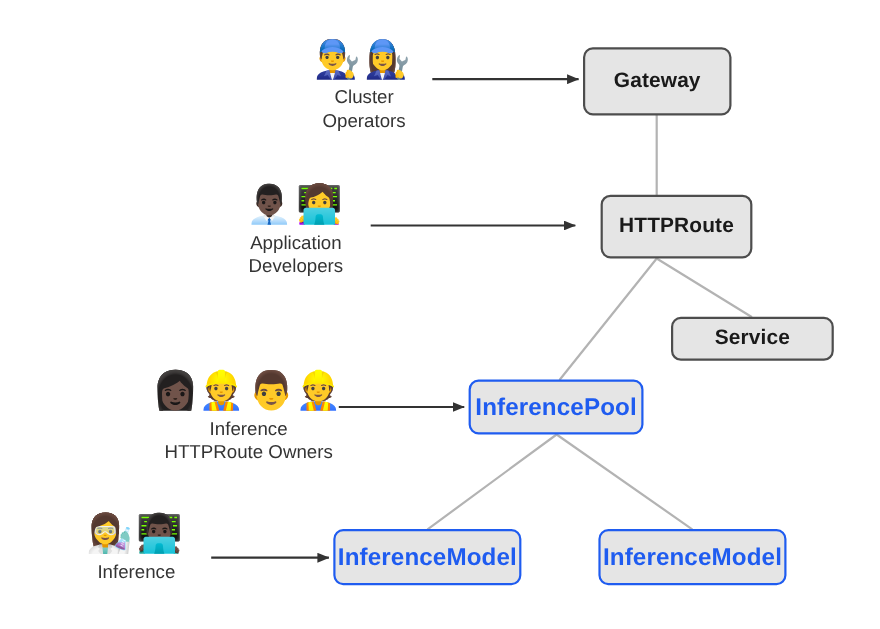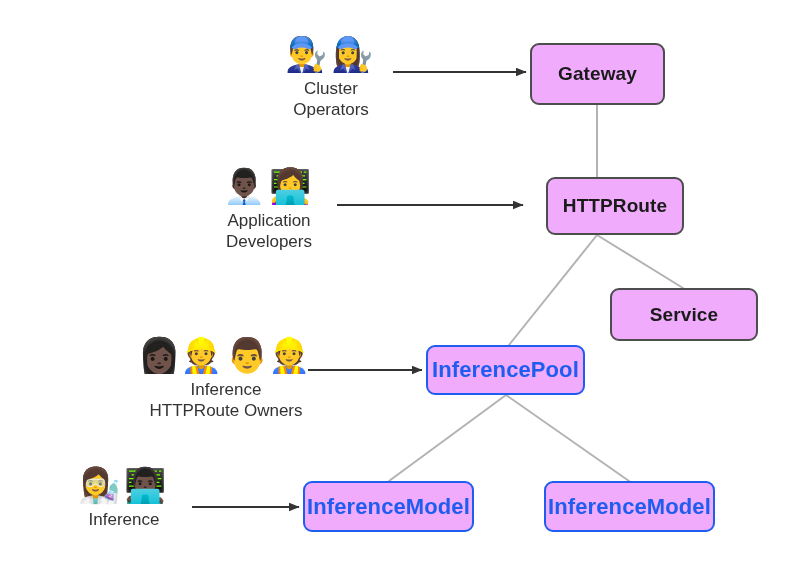--- a/index.html
+++ b/index.html
@@ -26,21 +26,21 @@
     pointer-events: none;
   }
 
   
   .node {
     position: absolute;
     box-sizing: border-box;
     display: flex;
     align-items: center;
     justify-content: center;
-    background: #f0abfc;
+    background: #e5e5e5;
     border-radius: 9px;
     font-weight: bold;
     letter-spacing: 0.1px;
     white-space: nowrap;
   }
   .node.gray {
     border: 2px solid #4d4d4d;
     color: #1a1a1a;
     font-size: 19px;
   }
@@ -103,21 +103,21 @@
       </g>
   </svg>
 
   <div id="nodes-layer">
       <div class="node gray" style="left: 530px; top: 43px; width: 135px; height: 62px;">
         <span>Gateway</span>
       </div>
       <div class="node gray" style="left: 546px; top: 177px; width: 138px; height: 58px;">
         <span>HTTPRoute</span>
       </div>
-      <div class="node gray" style="left: 610px; top: 288px; width: 148px; height: 53px;">
+      <div class="node gray" style="left: 610px; top: 288px; width: 148px; height: 40px;">
         <span>Service</span>
       </div>
       <div class="node blue" style="left: 426px; top: 345px; width: 159px; height: 50px;">
         <span>InferencePool</span>
       </div>
       <div class="node blue" style="left: 303px; top: 481px; width: 171px; height: 51px;">
         <span>InferenceModel</span>
       </div>
       <div class="node blue" style="left: 544px; top: 481px; width: 171px; height: 51px;">
         <span>InferenceModel</span>

